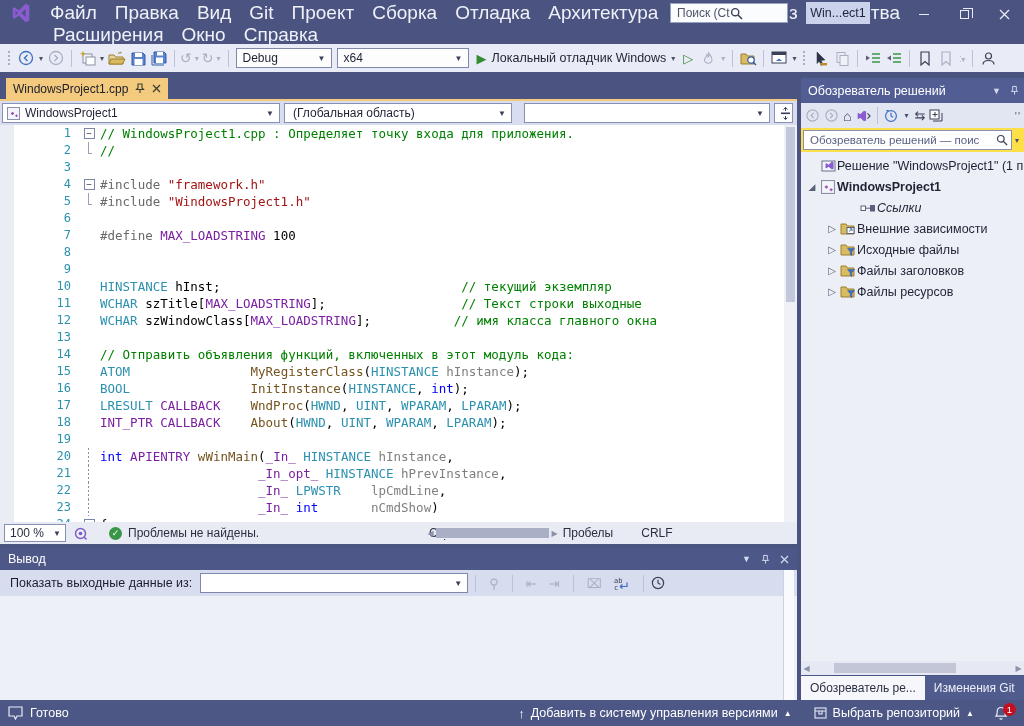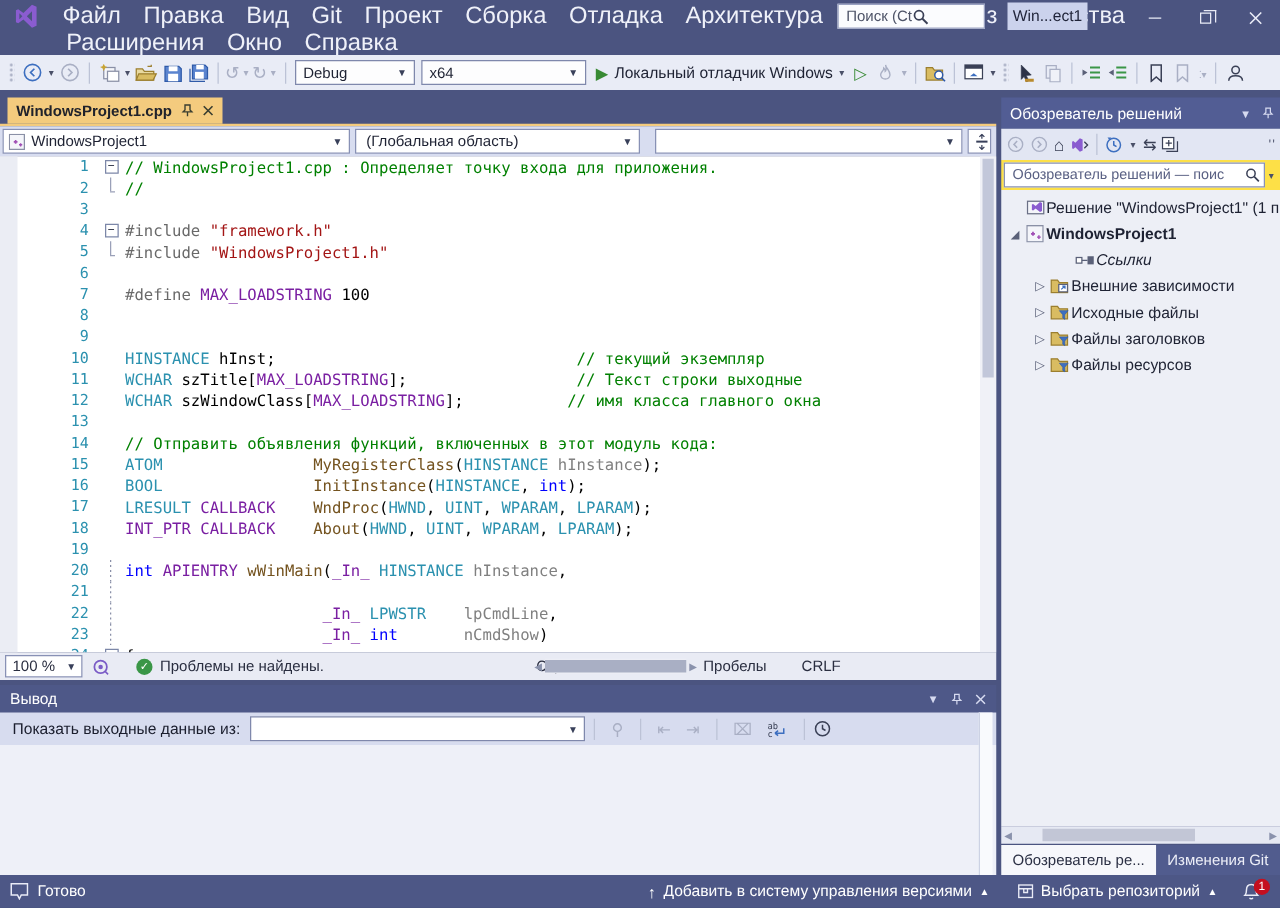--- a/index.html
+++ b/index.html
@@ -32,21 +32,21 @@
   .combo{height:20px;background:#FDFDFE;border:1px solid #7F88AC;display:flex;align-items:center;font-size:12px;color:#1E2233;padding-left:6px;justify-content:space-between}
   .combo .ca{font-size:8px;color:#39405A;padding:0 5px}
   .glyph{font-size:14px;color:#3A4056;line-height:1}
   .glyph.dim{color:#A9AFC4}
   .run-label{font-size:12.5px;color:#1E2233;padding:0 3px 0 5px;white-space:nowrap}
 
   
   #editor{left:0;top:78px;width:797px;height:466px}
   #tabstrip{top:0;left:0;width:797px;height:21px}
   #doc-tab{left:6px;top:0;height:21px;background:#F4CB7E;display:flex;align-items:center;padding:0 7px;gap:7px}
-  #doc-tab .tname{font-size:12px;font-weight:bold;color:#20222B;white-space:nowrap}
+  #doc-tab .tname{font-size:12px;font-weight:normal;color:#20222B;white-space:nowrap}
   #tanline{top:21px;left:0;width:797px;height:2px;background:#F4CB7E}
   #navbar{top:23px;left:0;width:797px;height:24px;background:#D8DDF0}
   .nvcombo{position:absolute;top:2px;height:20px;background:#FFFFFF;border:1px solid #8891B5;display:flex;align-items:center;font-size:12px;color:#1E2233;padding-left:4px;justify-content:space-between}
   .nvcombo .ca{font-size:8px;color:#39405A;padding:0 5px}
   #code{top:47px;left:0;width:797px;height:397px;background:#FFFFFF;overflow:hidden}
   #indicator-margin{left:0;top:0;width:14px;height:397px;background:#EBEDF4}
   .code-row{display:flex;height:17px;align-items:stretch}
   .ln{width:78px;padding-right:7px;text-align:right;font:12px/17px "DejaVu Sans Mono",monospace;color:#2B91AF;flex:none}
   .fold{width:22px;flex:none;position:relative;display:flex;align-items:center;justify-content:center}
   .fbox{width:11px;height:11px;border:1px solid #7C87A8;background:#fff;color:#33384A;font:9px/9px "DejaVu Sans Mono",monospace;display:flex;align-items:center;justify-content:center}
@@ -458,20 +458,21 @@
           <pre class="codetext"></pre>
         </div>
         <div class="code-row">
           <span class="ln">20</span>
           <span class="fold fold-dots"></span>
           <pre class="codetext"><span class="tok-k">int</span><span class="tok-pl"> </span><span class="tok-m">APIENTRY</span><span class="tok-pl"> </span><span class="tok-f">wWinMain</span><span class="tok-pl">(</span><span class="tok-m">_In_</span><span class="tok-pl"> </span><span class="tok-t">HINSTANCE</span><span class="tok-pl"> </span><span class="tok-p">hInstance</span><span class="tok-pl">,</span></pre>
         </div>
         <div class="code-row">
           <span class="ln">21</span>
           <span class="fold fold-dots"></span>
+          <pre class="codetext"><span class="tok-pl">                     </span><span class="tok-m">_In_opt_</span><span class="tok-pl"> </span><span class="tok-t">HINSTANCE</span><span class="tok-pl"> </span><span class="tok-p">hPrevInstance</span><span class="tok-pl">,</span></pre>
         </div>
         <div class="code-row">
           <span class="ln">22</span>
           <span class="fold fold-dots"></span>
           <pre class="codetext"><span class="tok-pl">                     </span><span class="tok-m">_In_</span><span class="tok-pl"> </span><span class="tok-t">LPWSTR</span><span class="tok-pl">    </span><span class="tok-p">lpCmdLine</span><span class="tok-pl">,</span></pre>
         </div>
         <div class="code-row">
           <span class="ln">23</span>
           <span class="fold fold-dots"></span>
           <pre class="codetext"><span class="tok-pl">                     </span><span class="tok-m">_In_</span><span class="tok-pl"> </span><span class="tok-k">int</span><span class="tok-pl">       </span><span class="tok-p">nCmdShow</span><span class="tok-pl">)</span></pre>

